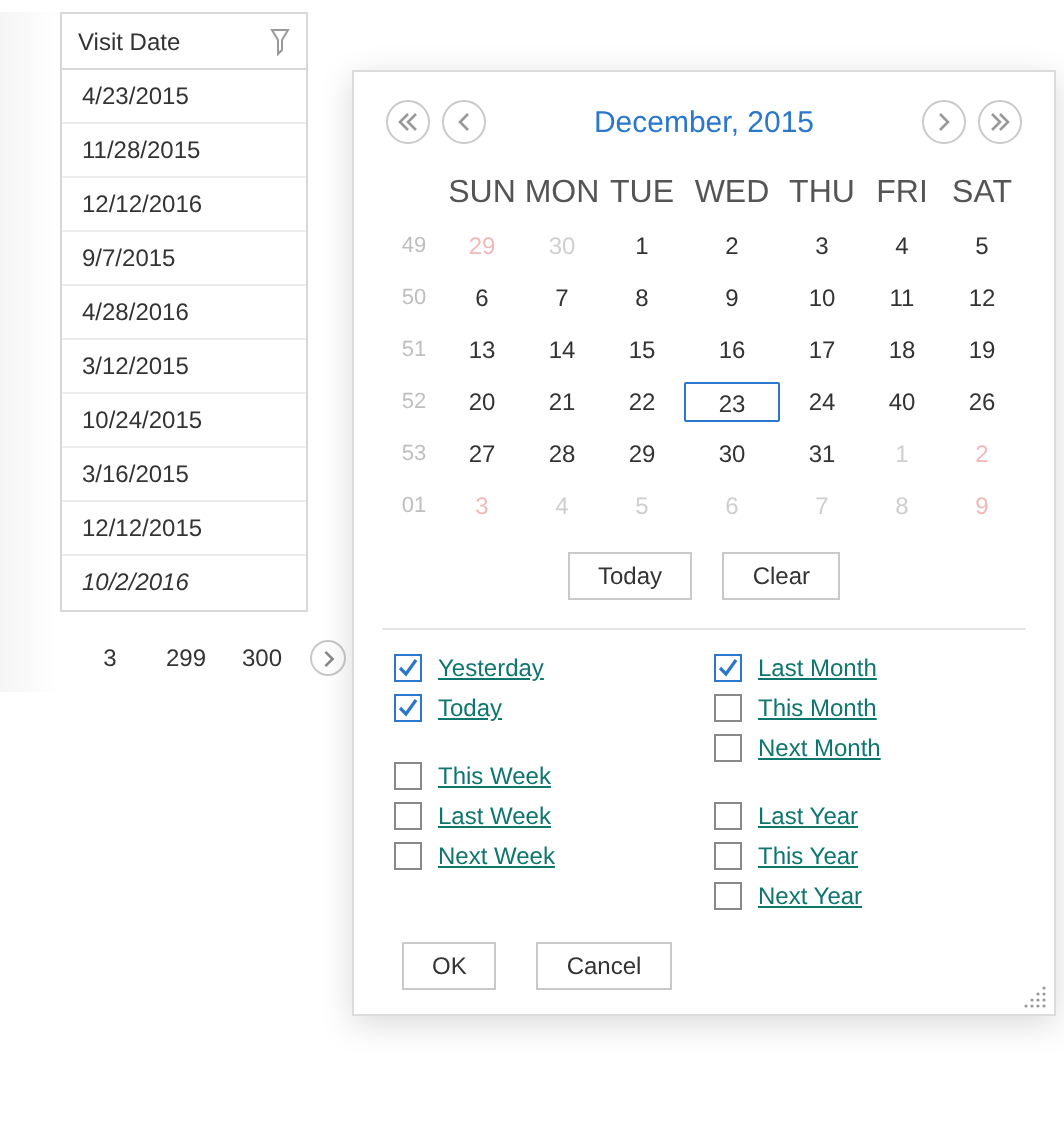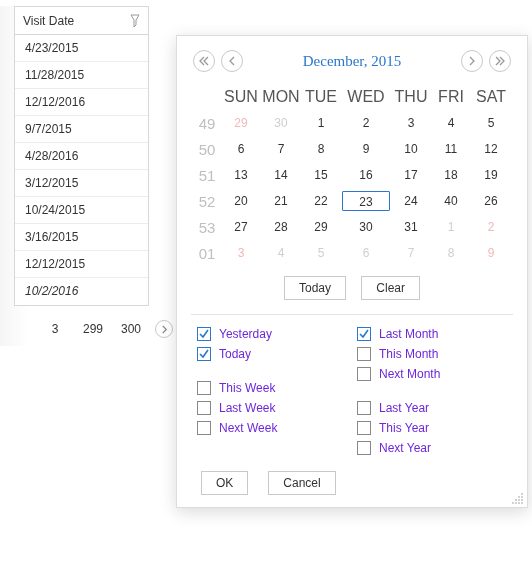--- a/index.html
+++ b/index.html
@@ -10,22 +10,22 @@
     background: #fff;
     color: #333;
     width: 532px;
     height: 564px;
     position: relative;
     overflow: hidden;
   }
   
   .grid {
     position: absolute;
-    left: 14px; top: 6px;
-    width: 135px;
+    left: 30px; top: 6px;
+    width: 124px;
     border: 1px solid #d7d7d7;
     background: #fff;
   }
   .grid-header {
     display: flex; align-items: center; justify-content: space-between;
     height: 28px; padding: 0 8px;
     border-bottom: 1px solid #d7d7d7;
     background: #fff;
     font-weight: 400;
   }
@@ -68,21 +68,20 @@
     left: 176px; top: 35px;
     width: 352px;
     background: #fff;
     border: 1px solid #dcdcdc;
     box-shadow: 0 4px 16px rgba(0,0,0,.15);
     padding: 10px 14px 10px 14px;
   }
   .cal-header {
     display: flex; align-items: center; justify-content: space-between;
     padding: 4px 2px 12px 2px;
-    font-family: Liberation Serif, serif;
   }
   .nav-group { display: flex; gap: 6px; }
   .nav-btn {
     width: 22px; height: 22px; border: 1px solid #c9c9c9; border-radius: 50%;
     display: flex; align-items: center; justify-content: center;
     color: #888; cursor: pointer;
     background: #fff;
   }
   .nav-btn svg { width: 10px; height: 10px; }
   .month-title {
@@ -94,21 +93,21 @@
   }
   table.cal th {
     font-weight: 400; color: #555; padding: 4px 0;
     width: 40px; text-align: center;
     font-size: 16px;
   }
   table.cal td {
     width: 40px; height: 26px; text-align: center; vertical-align: middle;
     color: #333; cursor: pointer;
   }
-  .wk { color: #bfbfbf !important; font-size: 15px; width: 28px !important; cursor: default; }
+  .wk { color: #bfbfbf !important; font-size: 11px; width: 28px !important; cursor: default; }
   .out { color: #cfcfcf !important; }
   .out.wkend { color: #f0b9b9 !important; }
   .wkend { color: #d43c2a; }
   .today-cell span {
     display: inline-block; width: 48px; height: 20px; line-height: 20px;
     border: 1px solid #2a77cc; border-radius: 1px;
   }
   .btn-row { text-align: center; margin: 6px 0 14px; }
   .btn {
     display: inline-block;
@@ -122,21 +121,22 @@
   .chk-grid {
     display: grid; grid-template-columns: 1fr 1fr;
     column-gap: 10px; row-gap: 6px;
     padding: 0 6px;
     margin-bottom: 10px;
   }
   .chk-group { display: flex; flex-direction: column; gap: 6px; }
   .chk-spacer { height: 8px; }
   label.chk {
     display: flex; align-items: flex-start; gap: 8px; cursor: pointer;
-    color: #6d28d9;
+    color: #0f766e;
+    text-decoration: underline;
   }
   .cb {
     width: 14px; height: 14px; border: 1px solid #888; display: inline-flex;
     align-items: center; justify-content: center; background: #fff;
     flex-shrink: 0;
   }
   .cb.checked { border-color: #2a77cc; }
   .cb.checked svg { width: 10px; height: 10px; }
 
   .footer {

